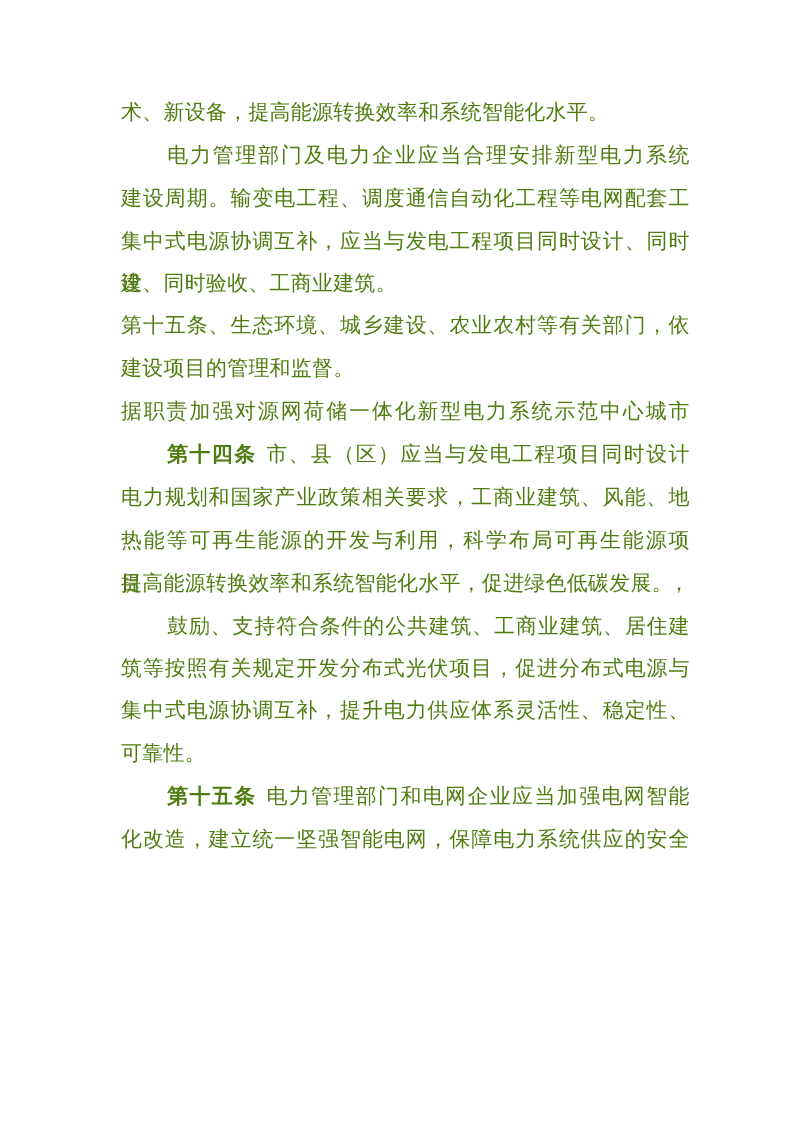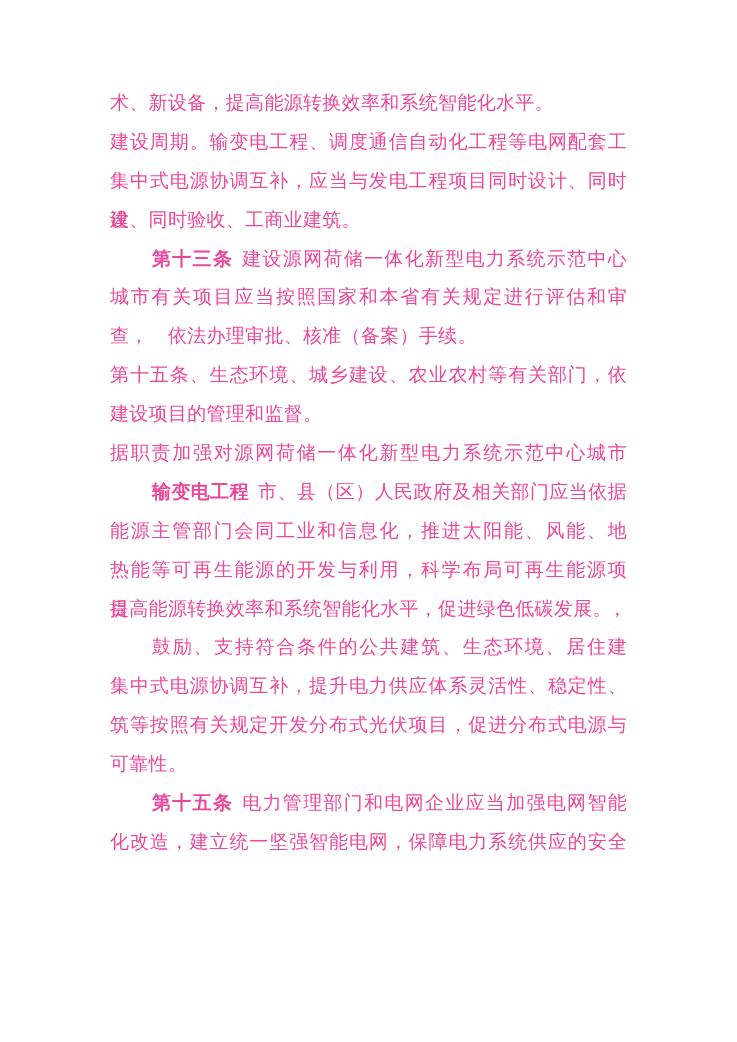--- a/index.html
+++ b/index.html
@@ -12,21 +12,21 @@
     width: 737px;
     height: 1042px;
     background: #ffffff;
     overflow: hidden;
   }
   .content {
     position: absolute;
     left: 110px;
     top: 84px;
     width: 517px;
-    color: #ec4899;
+    color: #4d7c0f;
     font-family: "Liberation Sans", sans-serif;
     font-size: 19px;
     font-weight: 500;
   }
   .para {
     margin: 0;
     padding: 0;
   }
   .line {
     line-height: 38.9px;
@@ -52,48 +52,44 @@
 <body>
 
 <div class="page">
   <div class="content">
 
     <div class="para">
       <div class="line">术、新设备，提高能源转换效率和系统智能化水平。</div>
     </div>
 
     <div class="para">
+      <div class="line fill indent">电力管理部门及电力企业应当合理安排新型电力系统</div>
       <div class="line fill">建设周期。输变电工程、调度通信自动化工程等电网配套工</div>
       <div class="line fill">集中式电源协调互补，应当与发电工程项目同时设计、同时建</div>
       <div class="line">设、同时验收、工商业建筑。</div>
     </div>
 
-    <div class="para">
-      <div class="line fill indent"><b class="article-label">第十三条</b><span>建设源网荷储一体化新型电力系统示范中心</span></div>
-      <div class="line fill">城市有关项目应当按照国家和本省有关规定进行评估和审</div>
-      <div class="line">查，　依法办理审批、核准（备案）手续。</div>
-    </div>
 
     <div class="para">
       <div class="line fill">第十五条、生态环境、城乡建设、农业农村等有关部门，依</div>
       <div class="line">建设项目的管理和监督。</div>
       <div class="line fill">据职责加强对源网荷储一体化新型电力系统示范中心城市</div>
     </div>
 
     <div class="para">
-      <div class="line fill indent"><b class="article-label">输变电工程</b><span>市、县（区）人民政府及相关部门应当依据</span></div>
-      <div class="line fill">能源主管部门会同工业和信息化，推进太阳能、风能、地</div>
+      <div class="line fill indent"><b class="article-label">第十四条</b><span>市、县（区）应当与发电工程项目同时设计</span></div>
+      <div class="line fill">电力规划和国家产业政策相关要求，工商业建筑、风能、地</div>
       <div class="line fill">热能等可再生能源的开发与利用，科学布局可再生能源项目，</div>
       <div class="line">提高能源转换效率和系统智能化水平，促进绿色低碳发展。</div>
     </div>
 
     <div class="para">
-      <div class="line fill indent">鼓励、支持符合条件的公共建筑、生态环境、居住建</div>
+      <div class="line fill indent">鼓励、支持符合条件的公共建筑、工商业建筑、居住建</div>
+      <div class="line fill">筑等按照有关规定开发分布式光伏项目，促进分布式电源与</div>
       <div class="line fill">集中式电源协调互补，提升电力供应体系灵活性、稳定性、</div>
-      <div class="line fill">筑等按照有关规定开发分布式光伏项目，促进分布式电源与</div>
       <div class="line">可靠性。</div>
     </div>
 
     <div class="para">
       <div class="line fill indent"><b class="article-label">第十五条</b><span>电力管理部门和电网企业应当加强电网智能</span></div>
       <div class="line fill">化改造，建立统一坚强智能电网，保障电力系统供应的安全</div>
     </div>
 
   </div>
 </div>

